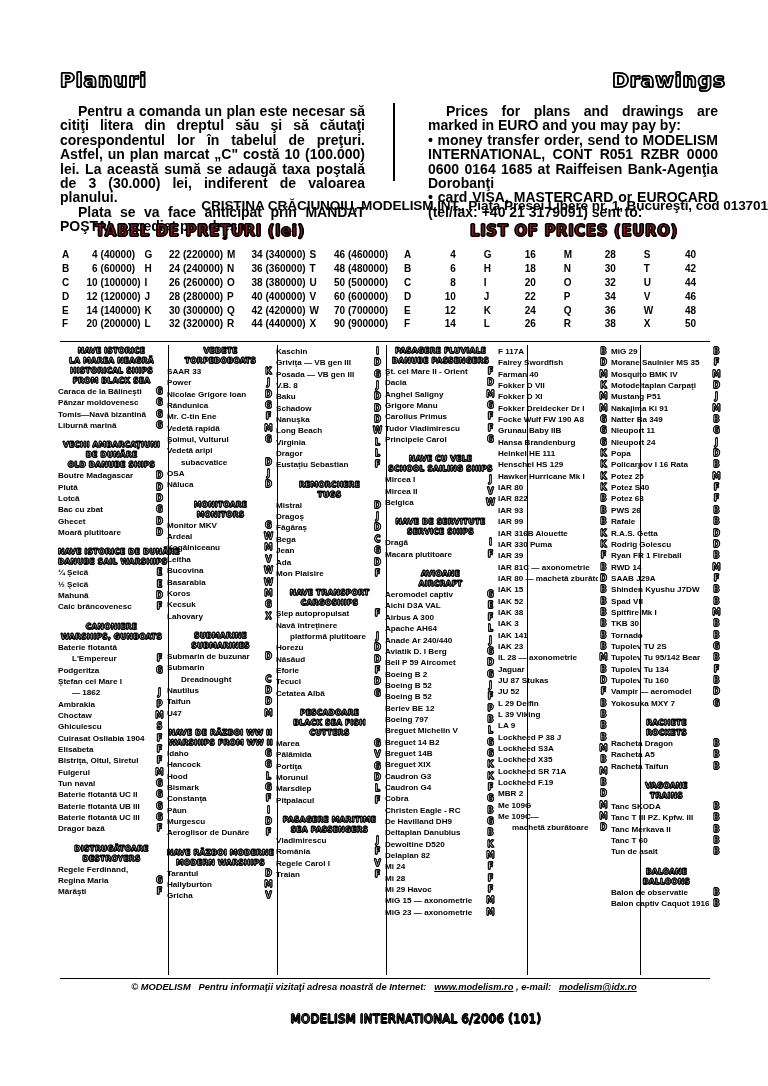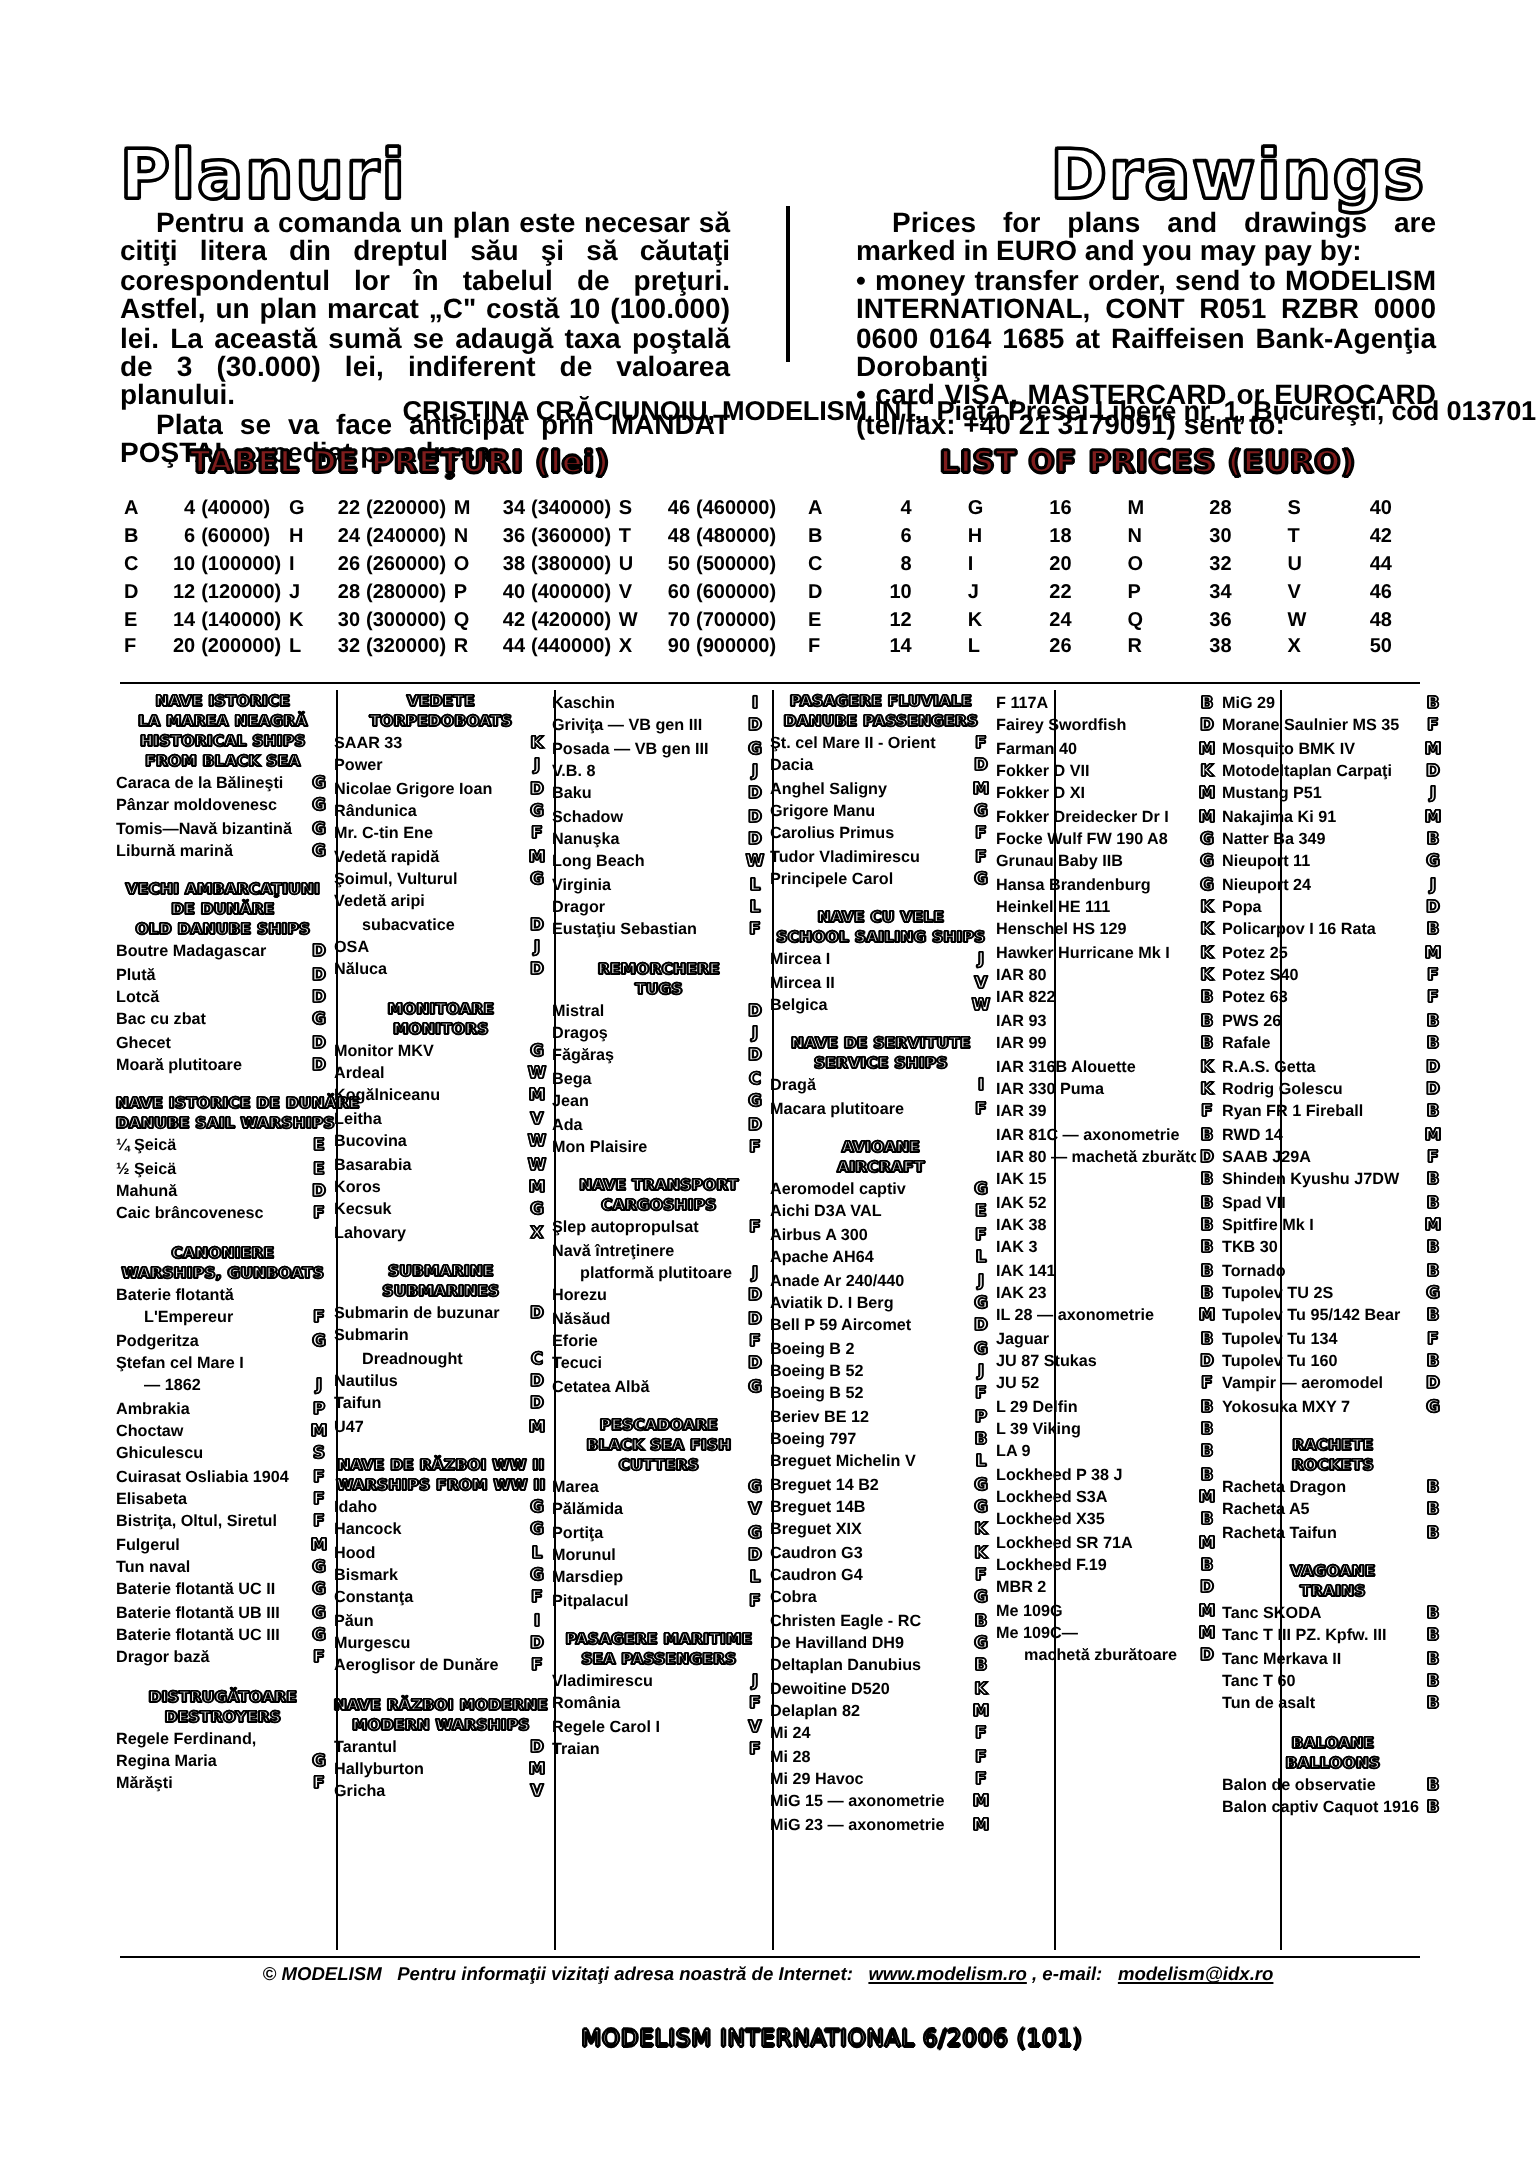--- a/index.html
+++ b/index.html
@@ -9,29 +9,29 @@
     font-family:"Liberation Sans", sans-serif;
     color:#000;
     position:relative;
     overflow:hidden;
   }
   .page{ position:relative; width:768px; height:1086px; padding:0; box-sizing:border-box;}
 
   
   .title-row{ position:absolute; top:68px; left:0; width:768px; height:32px;}
   .title{
-    font-size:34px; font-weight:bold; letter-spacing:1px;
+    font-size:20px; font-weight:bold; letter-spacing:1px;
     color:#fff;
     -webkit-text-stroke:1.6px #000;
     text-shadow:
        1px 0 0 #000,-1px 0 0 #000,0 1px 0 #000,0 -1px 0 #000;
     font-family:"DejaVu Sans", sans-serif;
   }
   .title.left{ position:absolute; left:60px; top:0;}
-  .title.right{ position:absolute; right:55px; top:0;margin-left:12px;}
+  .title.right{ position:absolute; right:42px; top:0;margin-left:12px;}
 
   
   .intro{ position:absolute; top:104px; font-size:14px; line-height:14.4px; font-weight:bold;
           font-family:"Liberation Sans", sans-serif;}
   .intro.left{ left:60px; width:305px; text-align:justify;}
   .intro.right{ left:428px; width:290px; text-align:justify;}
   .intro p{ margin:0 0 0 0;}
   .intro p.ind{ text-indent:18px;}
   .divider{ position:absolute; left:393px; top:103px; width:0; height:78px;
             border-left:1.6px solid #000; border-right:1.6px solid #000; }

